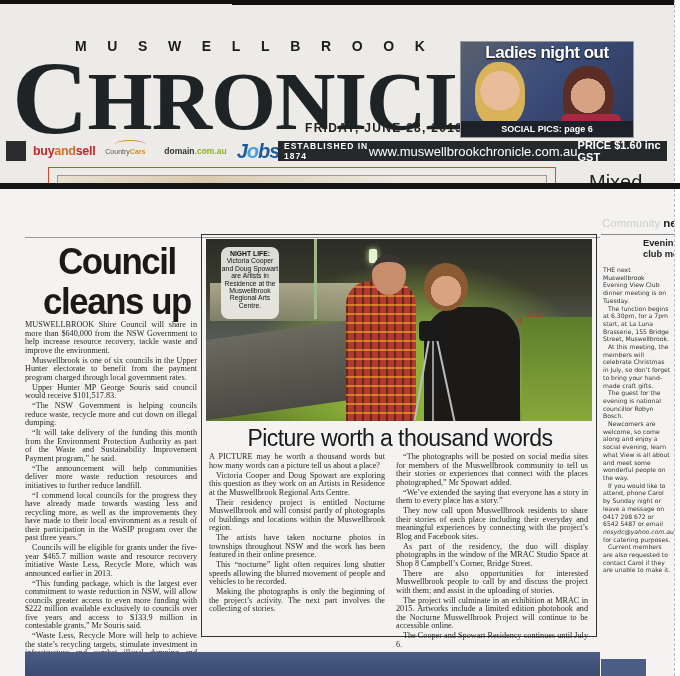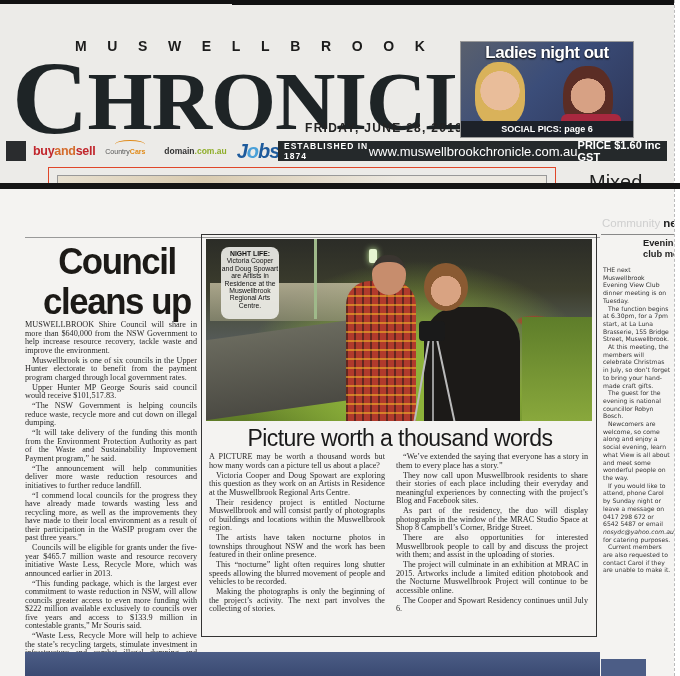--- a/index.html
+++ b/index.html
@@ -271,20 +271,21 @@
 
     <div class="pic-col1 body-text">
       <p class="lead">A PICTURE may be worth a thousand words but how many words can a picture tell us about a place?</p>
       <p>Victoria Cooper and Doug Spowart are exploring this question as they work on an Artists in Residence at the Muswellbrook Regional Arts Centre.</p>
       <p>Their residency project is entitled Nocturne Muswellbrook and will consist partly of photographs of buildings and locations within the Muswellbrook region.</p>
       <p>The artists have taken nocturne photos in townships throughout NSW and the work has been featured in their online presence.</p>
       <p>This “nocturne” light often requires long shutter speeds allowing the blurred movement of people and vehicles to be recorded.</p>
       <p>Making the photographs is only the beginning of the project’s activity. The next part involves the collecting of stories.</p>
     </div>
     <div class="pic-col2 body-text">
+      <p>“The photographs will be posted on social media sites for members of the Muswellbrook community to tell us their stories or experiences that connect with the places photographed,” Mr Spowart added.</p>
       <p>“We’ve extended the saying that everyone has a story in them to every place has a story.”</p>
       <p>They now call upon Muswellbrook residents to share their stories of each place including their everyday and meaningful experiences by connecting with the project’s Blog and Facebook sites.</p>
       <p>As part of the residency, the duo will display photographs in the window of the MRAC Studio Space at Shop 8 Campbell’s Corner, Bridge Street.</p>
       <p>There are also opportunities for interested Muswellbrook people to call by and discuss the project with them; and assist in the uploading of stories.</p>
       <p>The project will culminate in an exhibition at MRAC in 2015. Artworks include a limited edition photobook and the Nocturne Muswellbrook Project will continue to be accessible online.</p>
       <p>The Cooper and Spowart Residency continues until July 6.</p>
     </div>
   </div>
 
   <div class="news-tag"><span class="bg-word">Community</span><span>news</span></div>

